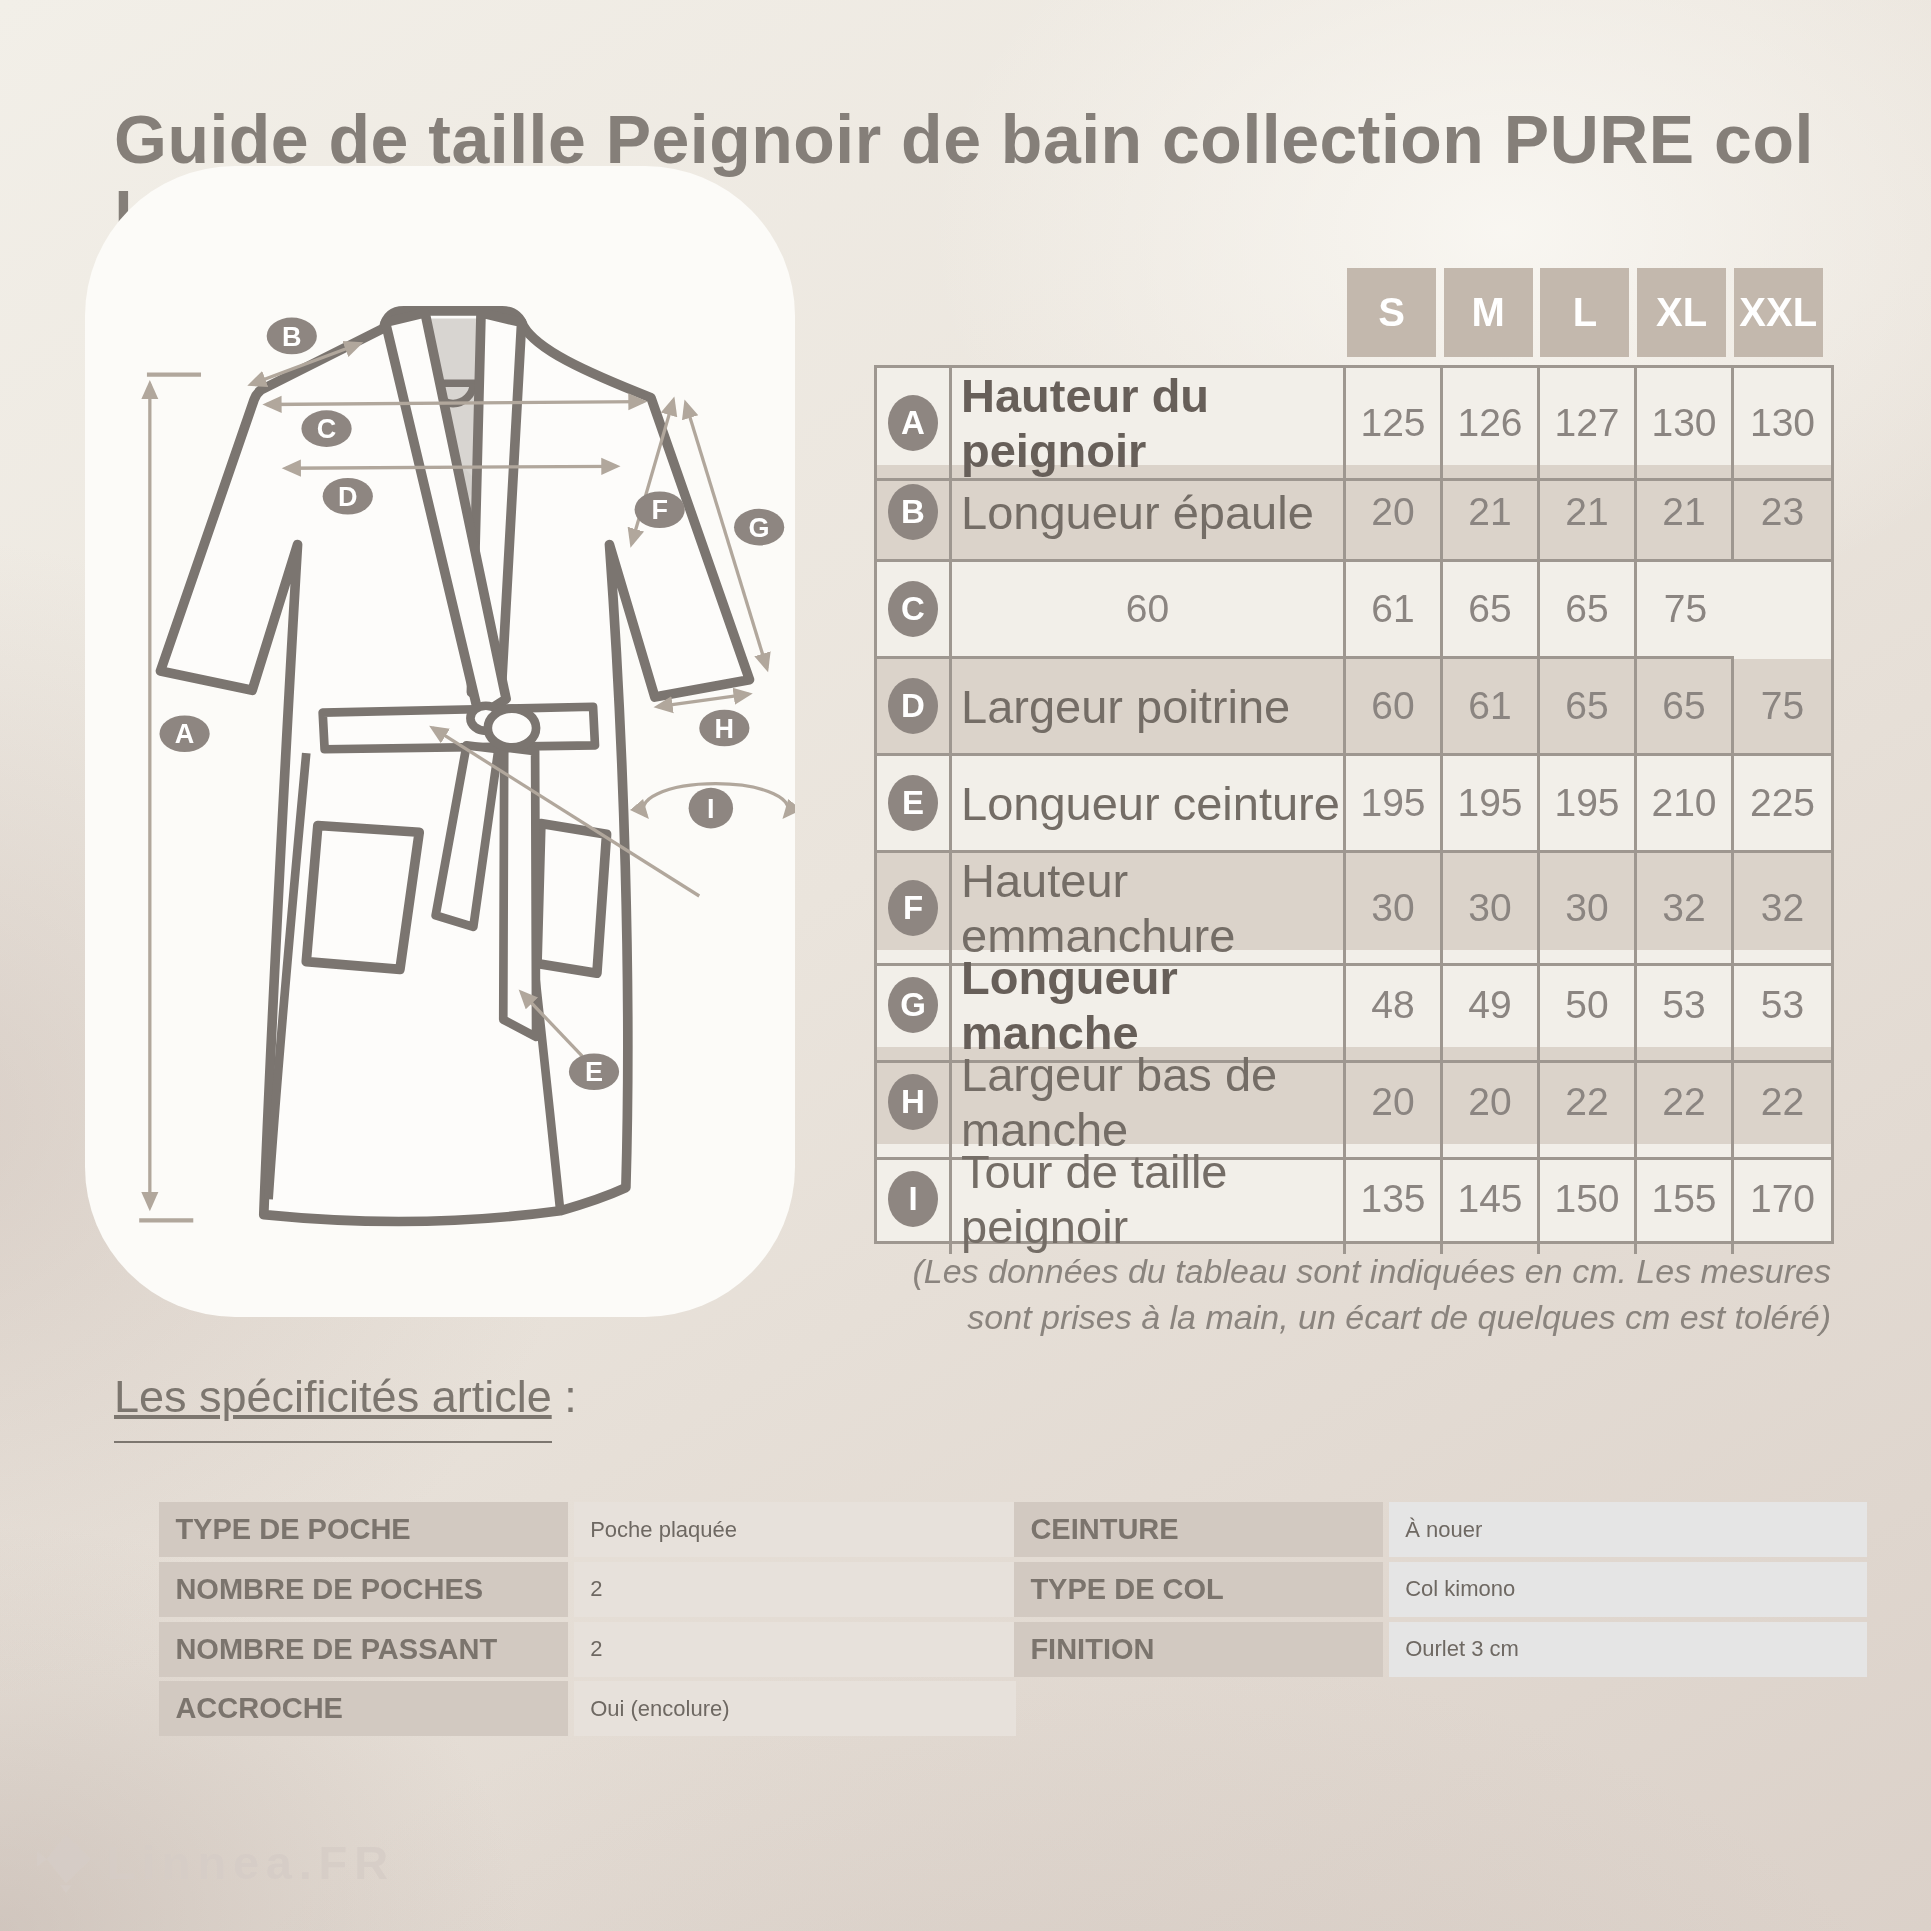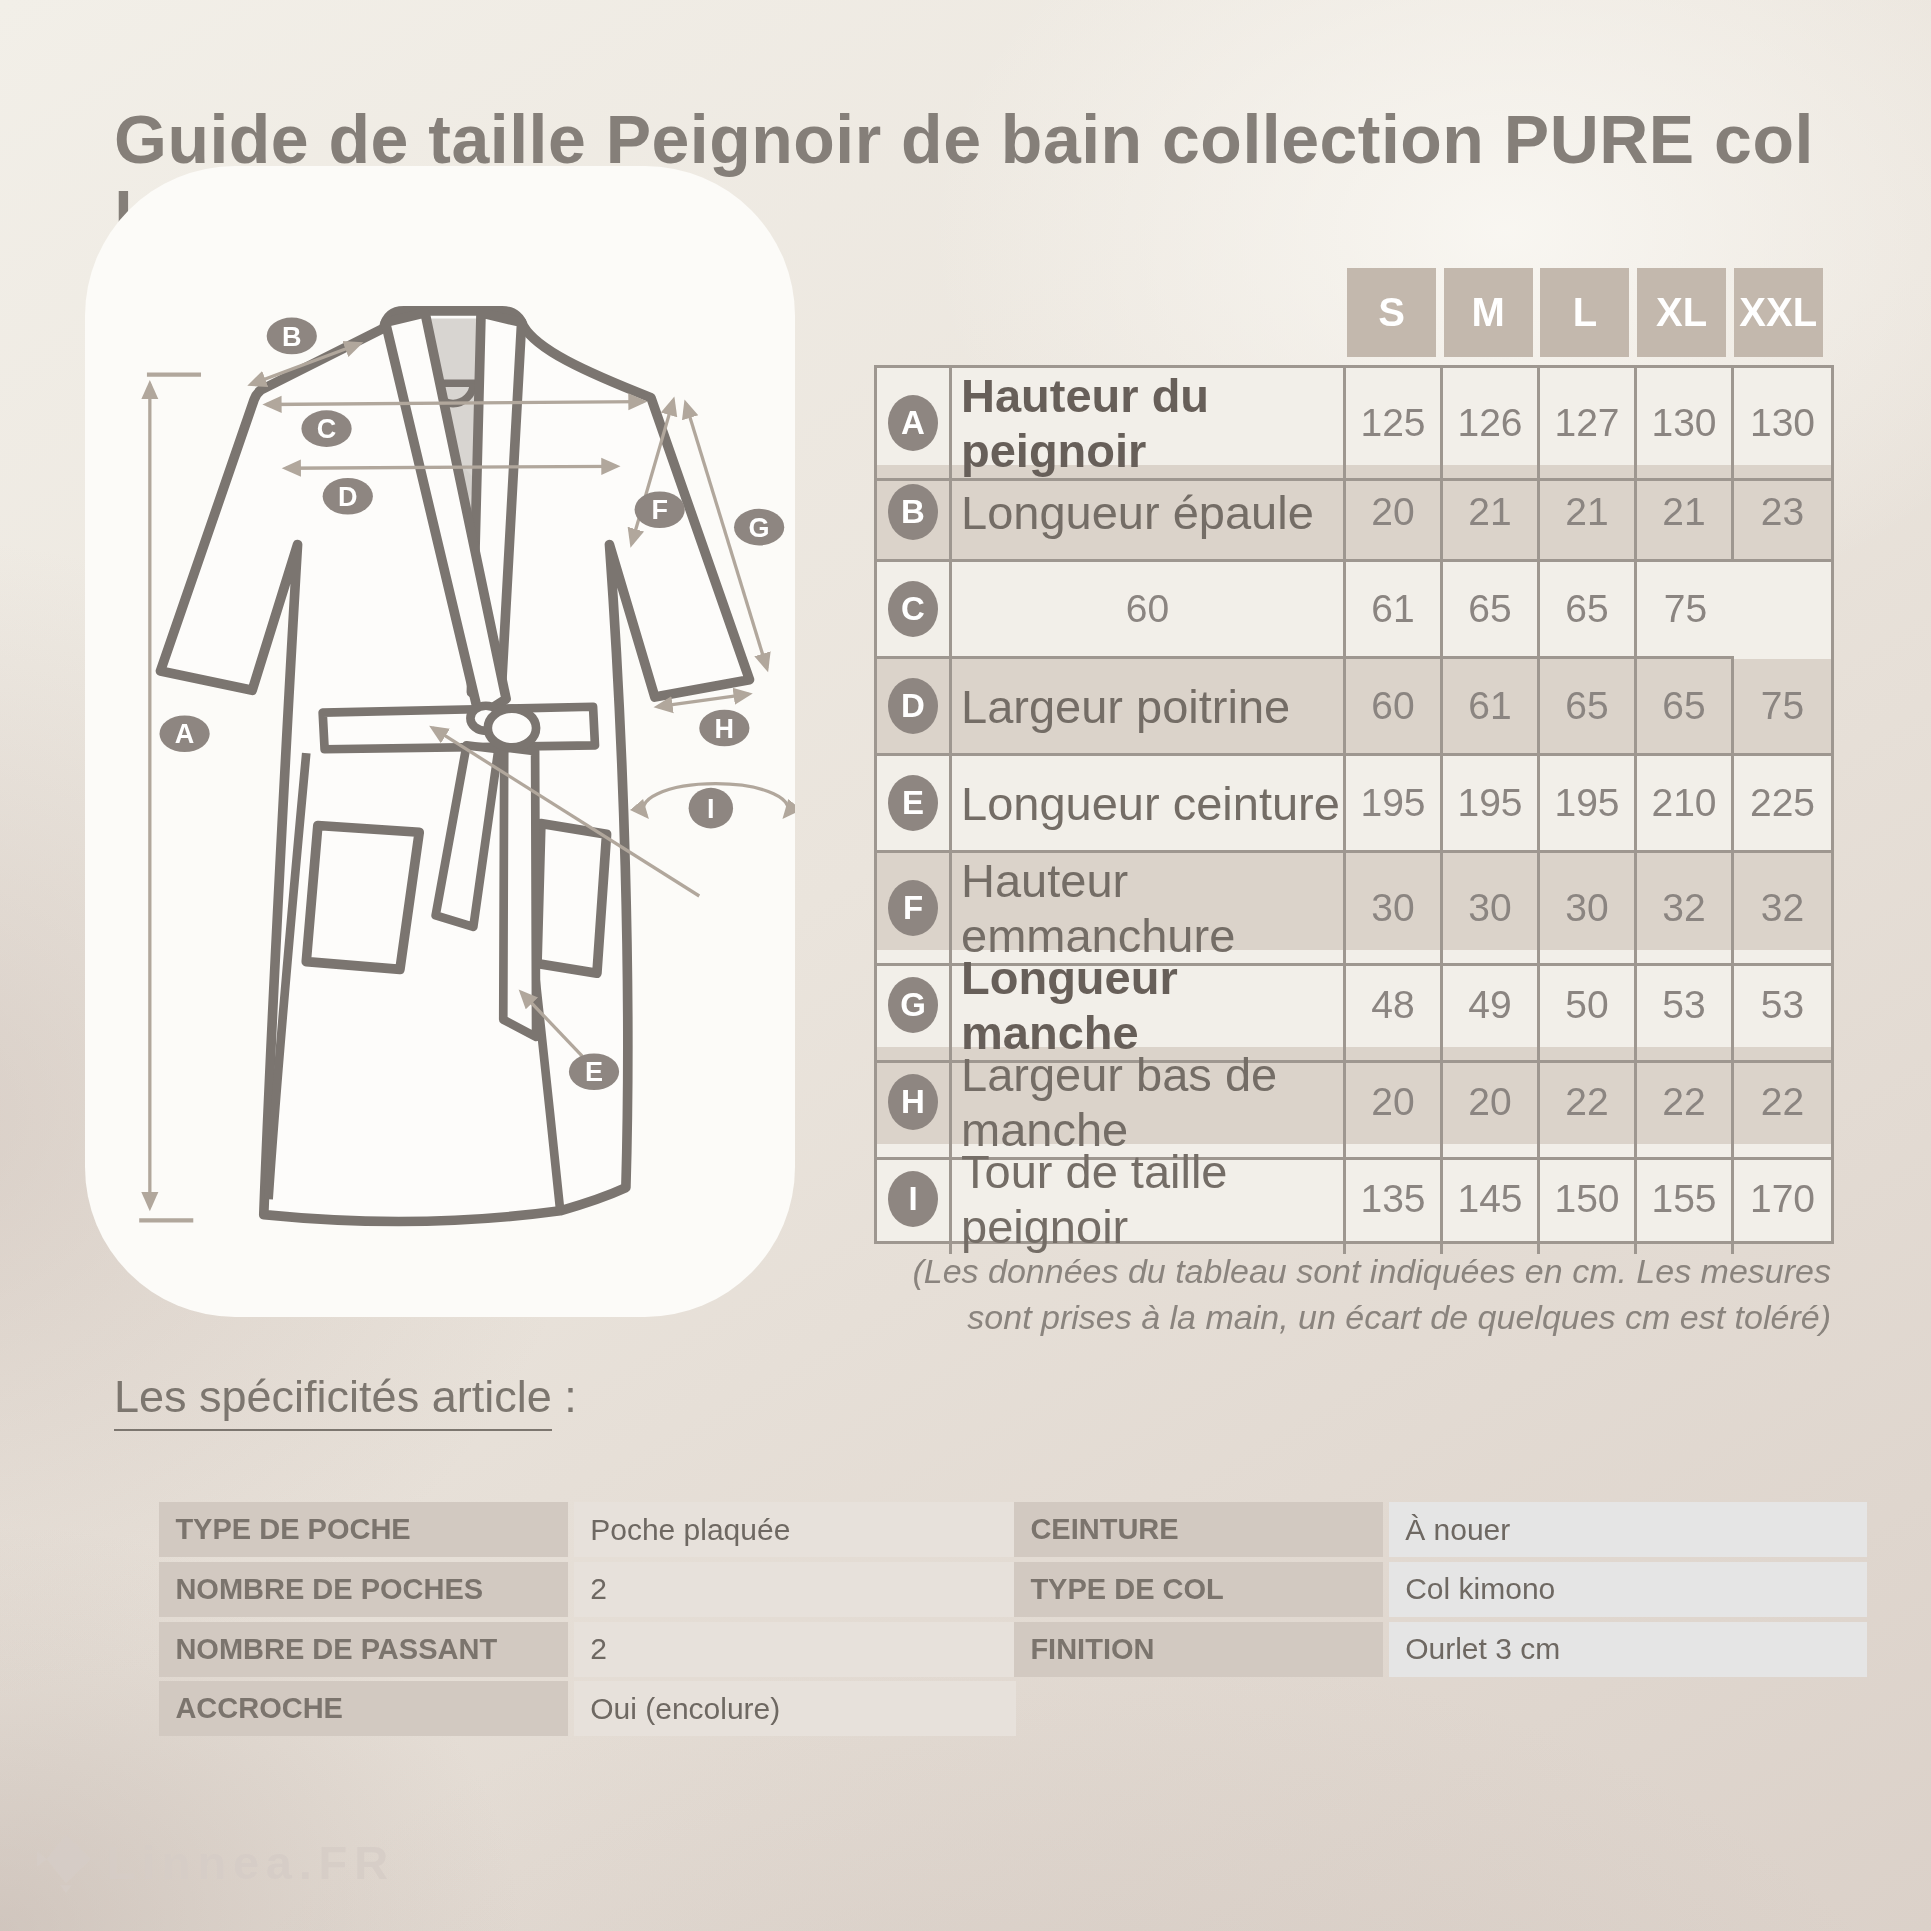--- a/index.html
+++ b/index.html
@@ -36,30 +36,30 @@
          font-size:33px;font-weight:bold;display:flex;align-items:center;justify-content:center;}
   .rn{font-size:47px;color:#746d66;padding-left:9px;}
   .rn.bold{font-weight:bold;color:#675f59;}
   .cv{justify-content:center;}
   .rv{font-size:39px;color:#8b8581;}
   
   #note{right:100px;top:1249px;width:1004px;text-align:right;font-style:italic;
         font-size:34px;line-height:1.34;color:#8a847e;}
   
   #spec-heading{left:114px;top:1371px;font-size:45px;color:#7c766f;}
-  #spec-heading .u{border-bottom:2.9px solid #7c766f;padding-bottom:7px;}
+  #spec-heading .u{border-bottom:2.9px solid #7c766f;padding-bottom:19px;text-decoration:underline;}
   .spec-table{display:grid;row-gap:4.8px;}
   #specs-left{left:159px;top:1502px;}
   #specs-left .spec-row{grid-template-columns:409px 442px;}
   #specs-right{left:1014px;top:1502px;}
   #specs-right .spec-row{grid-template-columns:369px 478px;}
   .spec-row{display:grid;column-gap:5.8px;height:55px;}
   .spec-label{background:#d2c9c1;color:#7b746d;font-weight:bold;font-size:29px;
               display:flex;align-items:center;padding-left:16.4px;}
-  .spec-value{background:#e7e1db;color:#6e6862;font-size:30px;
+  .spec-value{background:#e7e1db;color:#6e6862;font-size:22px;
               display:flex;align-items:center;padding-left:16.4px;}
   #specs-right .spec-value{background:#e5e5e5;}
   
   #logo{left:37px;top:1831px;display:flex;align-items:center;gap:13.5px;opacity:.85;}
   #logo span{font-size:47px;font-weight:600;letter-spacing:6.8px;color:#d6cdc7;}
 </style>
 </head>
 <body>
 
 <h1 id="title" class="abs">Guide de taille Peignoir de bain collection PURE col kimono</h1>

